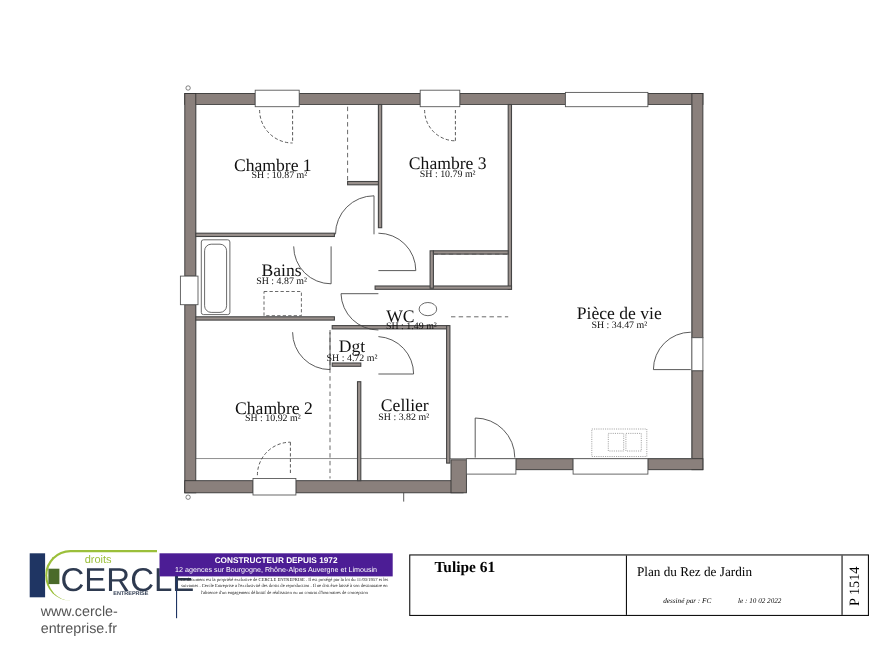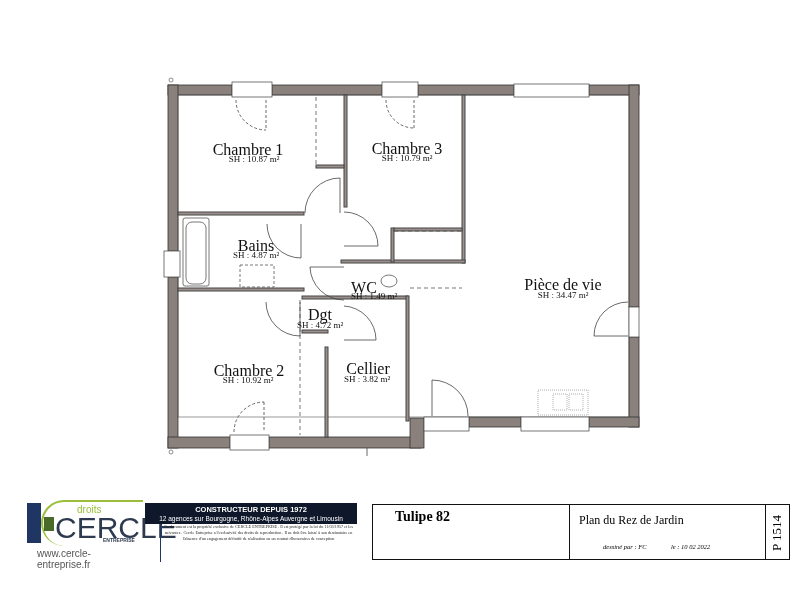--- a/index.html
+++ b/index.html
@@ -8,22 +8,22 @@
   .room-name { font-family:"Liberation Serif", serif; font-size:16px; fill:#111; }
   .room-area { font-family:"Liberation Serif", serif; font-size:9px; fill:#111; }
   #footer-logo { position:absolute; left:27px; top:500px; width:330px; height:62px; }
   .logo-box { position:absolute; left:0; top:0; width:117px; height:62px; background:#fff; }
   .logo-left-band { position:absolute; left:0; top:3px; width:14px; height:40px; background:#1f3563; }
   .logo-maisons { position:absolute; left:50px; top:4px; font-family:"Liberation Sans", sans-serif; font-size:10px; color:#9bbf3a; }
   .logo-cercle { position:absolute; left:28px; top:11px; font-family:"Liberation Sans", sans-serif; font-size:30px; color:#2e3a50; letter-spacing:0px; }
   .logo-entreprise { position:absolute; left:76px; top:37px; font-family:"Liberation Sans", sans-serif; font-size:5px; font-weight:bold; color:#2e3a50; }
   .logo-house { position:absolute; left:17px; top:17px; width:10px; height:14px; background:#4a6a2a; }
   .logo-arc { position:absolute; left:14px; top:0px; width:100px; height:44px; border-top:2px solid #9bbf3a; border-left:2px solid #9bbf3a; border-radius:40px 0 0 40px; border-right:none; border-bottom:none; }
-  .logo-url { position:absolute; left:10px; top:48px; font-family:"Liberation Sans", sans-serif; font-size:10px; color:#555; }
-  .blue-banner { position:absolute; left:118px; top:3px; width:212px; height:21px; background:#0f172a; color:#fff; text-align:center; font-family:"Liberation Sans", sans-serif; }
+  .logo-url { position:absolute; left:10px; top:48px; font-family:"Liberation Sans", sans-serif; font-size:13px; color:#555; }
+  .blue-banner { position:absolute; left:118px; top:3px; width:212px; height:21px; background:#4c1d95; color:#fff; text-align:center; font-family:"Liberation Sans", sans-serif; }
   .banner-l1 { font-size:7.5px; font-weight:bold; line-height:9px; padding-top:2px; }
   .banner-l2 { font-size:6.5px; line-height:9px; }
   .legal-box { position:absolute; left:133px; top:24px; width:195px; height:38px; font-family:"Liberation Serif", serif; font-size:4.2px; line-height:6px; color:#222; text-align:center; border-left:1px solid #1f3563; }
   #title-block { position:absolute; left:372px; top:504px; width:418px; height:56px; border:1.5px solid #111; box-sizing:border-box; }
   .tb-col1 { position:absolute; left:0; top:0; width:196px; height:100%; border-right:1.2px solid #111; }
   .tb-col2 { position:absolute; left:196px; top:0; width:196px; height:100%; border-right:1.2px solid #111; }
   .tb-col3 { position:absolute; left:392px; top:0; width:24px; height:100%; }
   .tb-model { position:absolute; left:22px; top:4px; font-family:"Liberation Serif", serif; font-weight:bold; font-size:14px; }
   .tb-plan { position:absolute; left:10px; top:8px; font-family:"Liberation Serif", serif; font-size:12px; }
   .tb-drawn { position:absolute; left:34px; top:38px; font-family:"Liberation Serif", serif; font-style:italic; font-size:6.5px; }
@@ -171,21 +171,21 @@
   </div>
   <div class="blue-banner">
     <div class="banner-l1">CONSTRUCTEUR DEPUIS 1972</div>
     <div class="banner-l2">12 agences sur Bourgogne, Rhône-Alpes Auvergne et Limousin</div>
   </div>
   <div class="legal-box">Ce document est la propriété exclusive de CERCLE ENTREPRISE . Il est protégé par la loi du 11/03/1957 et les suivantes . Cercle Entreprise a l'exclusivité des droits de reproduction . Il ne doit être laissé à son destinataire en l'absence d'un engagement définitif de réalisation ou un contrat d'honoraires de conception</div>
 </div>
 
 <div id="title-block">
   <div class="tb-col1">
-    <div class="tb-model">Tulipe 82</div>
+    <div class="tb-model">Tulipe 61</div>
   </div>
   <div class="tb-col2">
     <div class="tb-plan">Plan du Rez de Jardin</div>
     <div class="tb-drawn">dessiné par : FC</div>
     <div class="tb-date">le : 10 02 2022</div>
   </div>
   <div class="tb-col3">
     <div class="tb-ref">P 1514</div>
   </div>
 </div>

